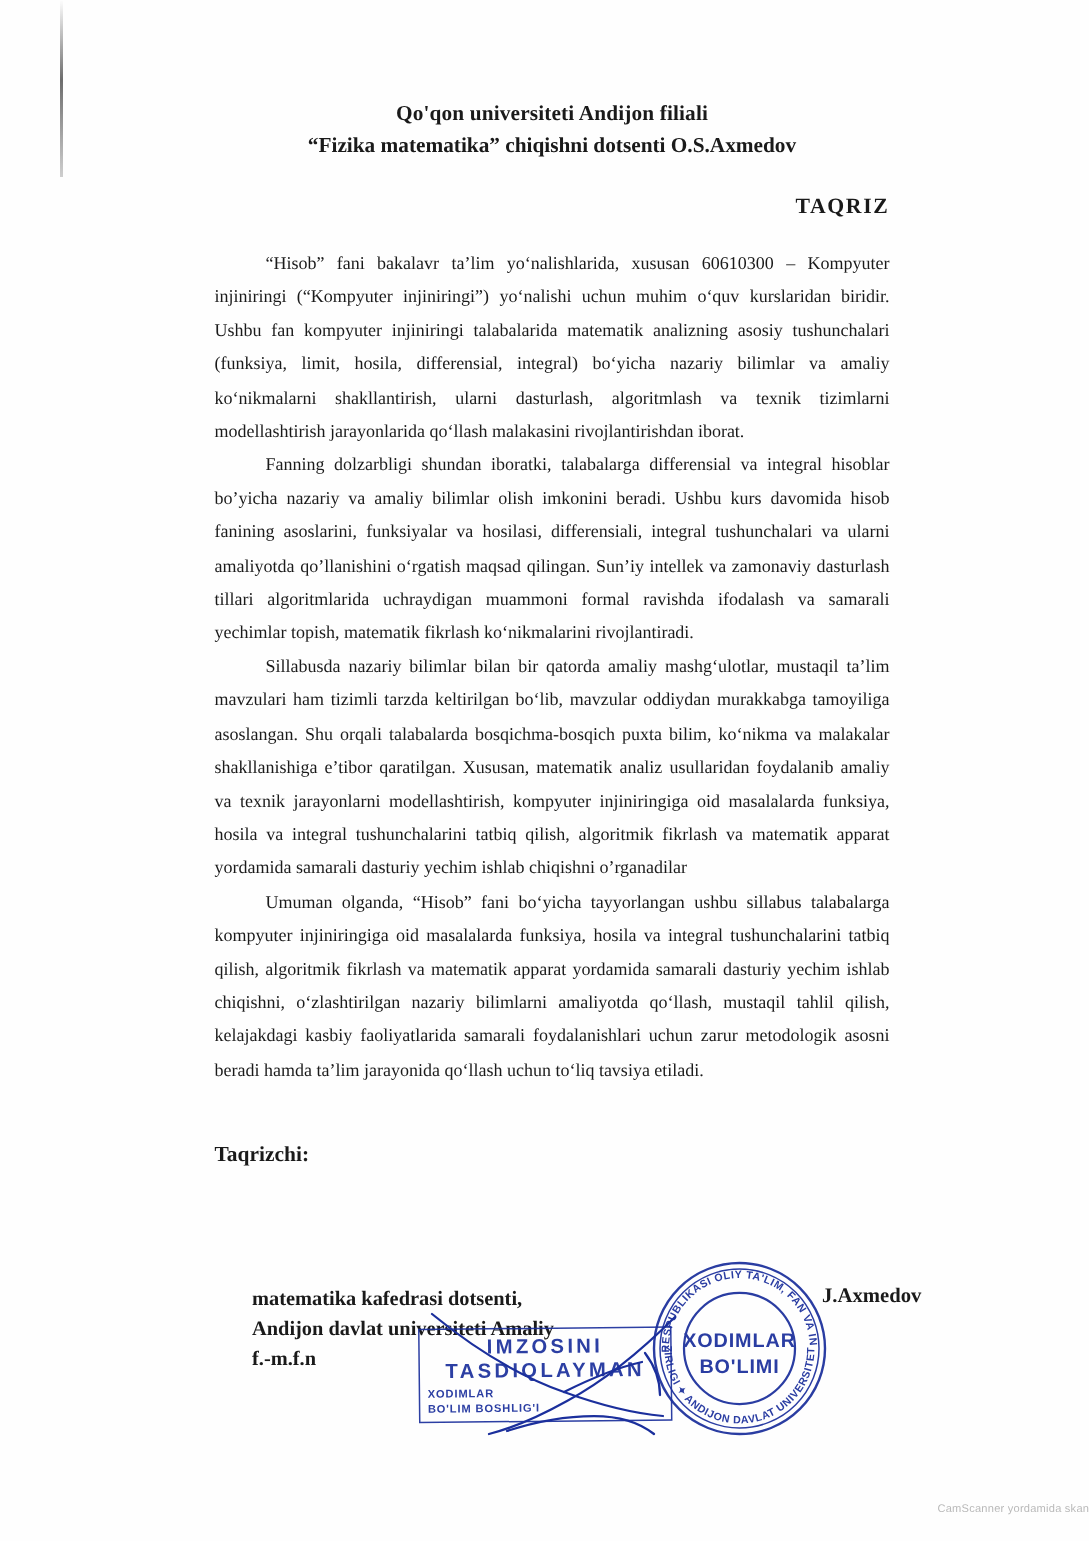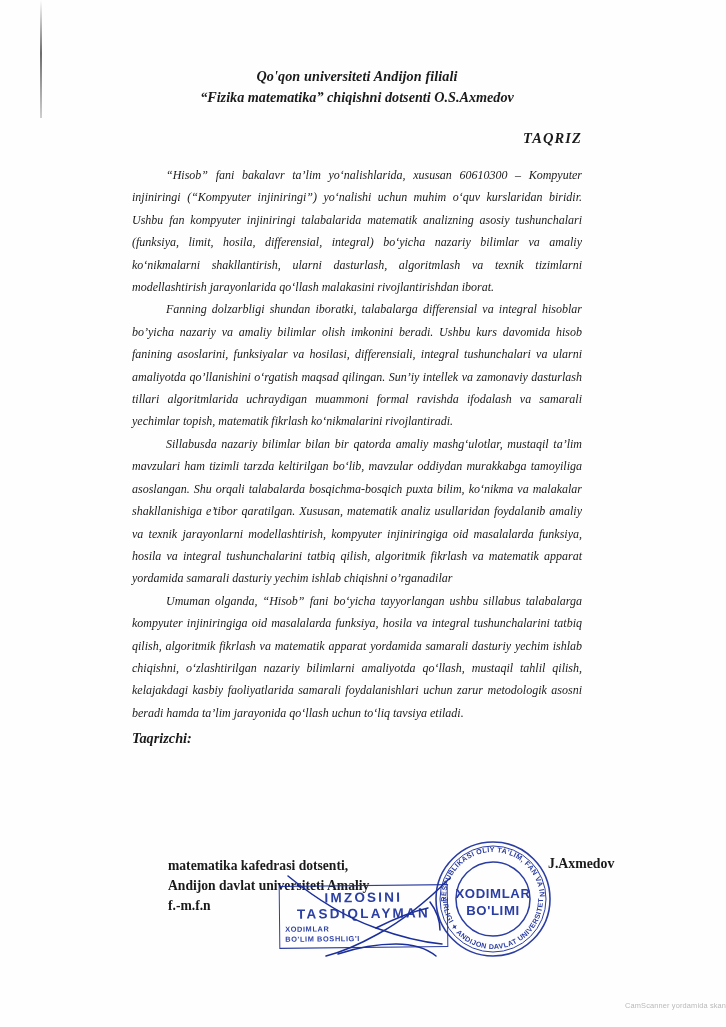--- a/index.html
+++ b/index.html
@@ -27,24 +27,23 @@
     top: 0;
     left: 40px;
     width: 2px;
     height: 118px;
     background: linear-gradient(to bottom, rgba(255,255,255,0) 0%, rgba(60,60,60,0.75) 45%, rgba(120,120,120,0.35) 100%);
     filter: blur(0.4px);
   }
 
   .content {
     position: absolute;
-    left: 132px;
+    left: 143px;
     top: 0;
     width: 450px;
-    font-style: italic;
   }
 
   
   .header {
     margin-top: 66px;
     text-align: center;
     font-size: 14.2px;
     line-height: 21px;
     font-weight: 600;
   }
@@ -68,21 +67,21 @@
     font-size: 12px;
     line-height: 22.4px;
     text-indent: 34px;
     margin: 0 0 0 0;
     -webkit-hyphens: none;
     hyphens: none;
   }
 
   
   .reviewer-label {
-    margin-top: 6px;
+    margin-top: 38px;
     font-size: 14.3px;
     font-weight: 700;
   }
 
   
   .sign-block {
     position: absolute;
     left: 168px;
     top: 856px;
     width: 420px;

